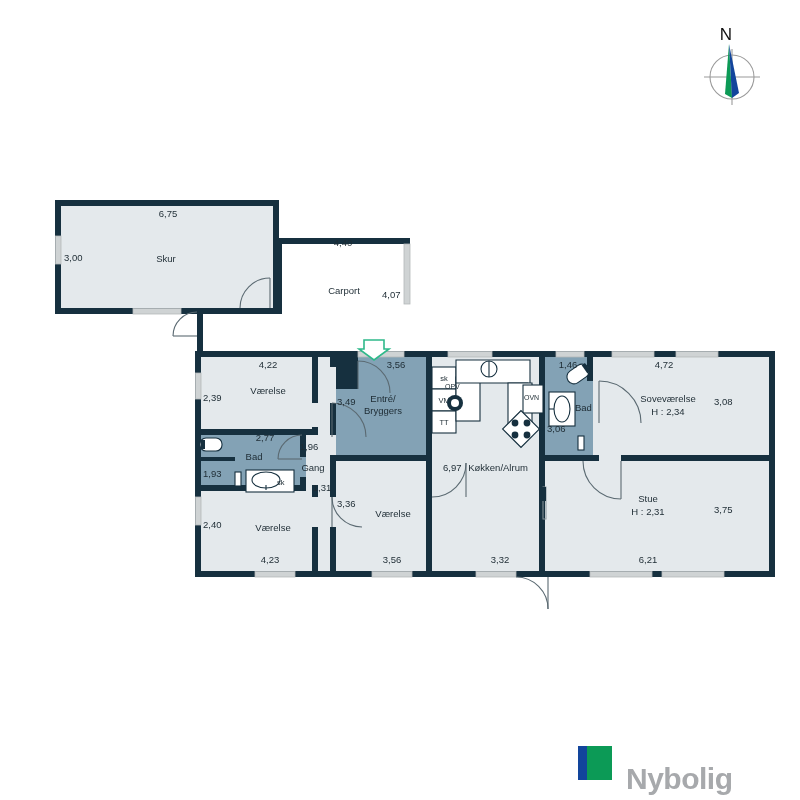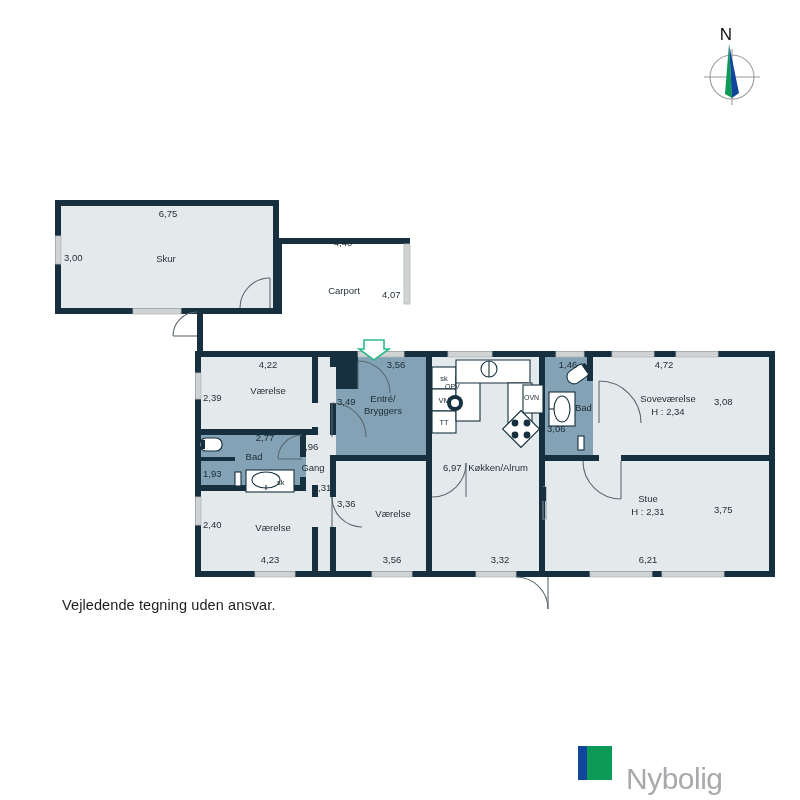--- a/index.html
+++ b/index.html
@@ -26,21 +26,21 @@
   .applab{font-size:7.5px;}
   .ctr{text-anchor:middle;}
 
   .disclaimer{position:absolute;left:62px;top:597px;font-size:14.5px;color:#1d1d1d;
               letter-spacing:0.1px;}
 
   .logo{position:absolute;left:578px;top:732px;display:flex;align-items:center;}
   .logo-mark{display:flex;height:34px;width:34px;}
   .logo-blue{width:9px;height:34px;background:#12459c;}
   .logo-green{width:25px;height:34px;background:#0c9a56;}
-  .logo-text{margin-left:14px;font-size:30px;font-weight:normal;color:#a7a9ac;
+  .logo-text{margin-left:14px;font-size:30px;font-weight:bold;color:#a7a9ac;
              letter-spacing:-0.5px;line-height:30px;margin-top:32px;}
   .compass{position:absolute;left:698px;top:20px;width:70px;height:90px;}
   .compass .nlab{font-size:17px;fill:#111;}
 </style>
 </head>
 <body>
 
 <div id="stage">
 
   <svg class="compass" width="70" height="90" viewBox="0 0 70 90">
@@ -290,21 +290,20 @@
       <text class="rm ctr" x="668" y="402">Soveværelse</text>
       <text class="rm ctr" x="668" y="415">H : 2,34</text>
 
       <text class="dim ctr" x="648" y="563">6,21</text>
       <text class="dim" x="714" y="513">3,75</text>
       <text class="rm ctr" x="648" y="502">Stue</text>
       <text class="rm ctr" x="648" y="515">H : 2,31</text>
     </g>
   </svg>
 
-  <div class="disclaimer">Vejledende tegning uden ansvar.</div>
 
   <div class="logo">
     <div class="logo-mark">
       <div class="logo-blue"></div>
       <div class="logo-green"></div>
     </div>
     <div class="logo-text">Nybolig</div>
   </div>
 
 </div>

